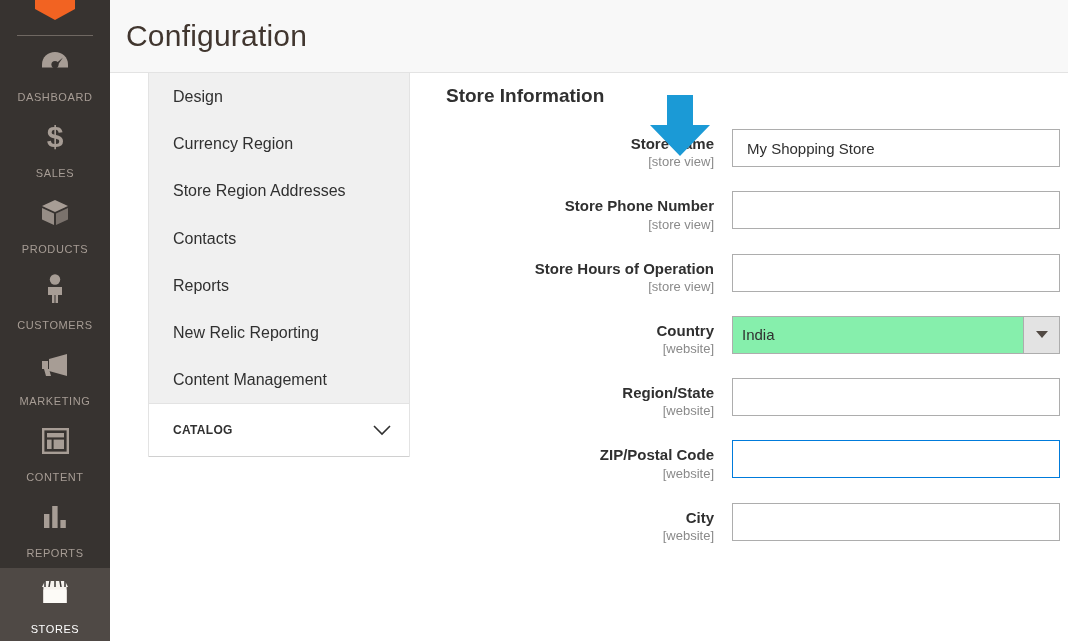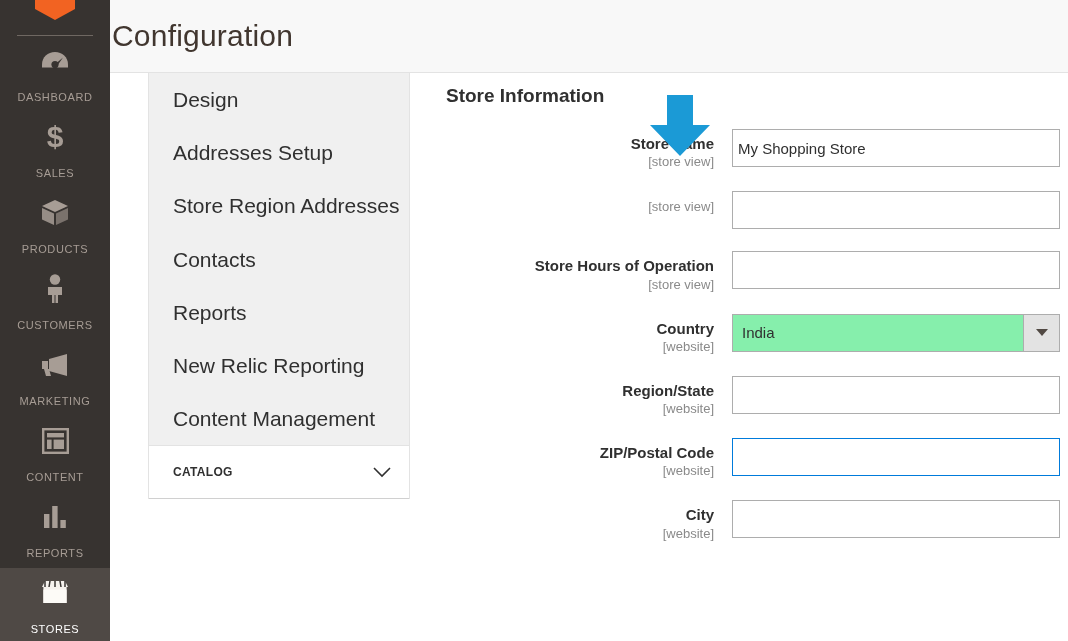--- a/index.html
+++ b/index.html
@@ -51,21 +51,21 @@
   svg.nv { display: block; }
 
   
   #right { flex: 1 1 auto; position: relative; height: 641px; background: #ffffff; }
 
   #page-header {
     height: 73px;
     background: #f8f8f8;
     border-bottom: 1px solid #e3e3e3;
     display: flex; align-items: center;
-    padding-left: 2px;
+    padding-left: 16px;
   }
   #page-title {
     font-size: 30px; font-weight: 400; color: #41362f;
     letter-spacing: .2px;
   }
 
   #below-header {
     position: absolute; top: 73px; left: 0; right: 0; bottom: 0;
     display: flex;
     background: #ffffff;
@@ -78,21 +78,21 @@
     background: #ffffff;
   }
   #config-nav {
     width: 262px;
     background: #f0f0f0;
     border-left: 1px solid #e3e3e3;
     border-right: 1px solid #e3e3e3;
   }
   .cfg-item {
     padding: 14px 0 14px 24px;
-    font-size: 21px; color: #303030;
+    font-size: 16px; color: #303030;
     cursor: pointer;
     line-height: 1.2;
   }
   .cfg-section {
     background: #ffffff;
     border-top: 1px solid #e3e3e3;
     border-bottom: 1px solid #d0d0d0;
     padding: 19px 18px 19px 24px;
     display: flex; align-items: center; justify-content: space-between;
     cursor: pointer;
@@ -141,21 +141,21 @@
     margin-top: 2px;
   }
   .field-ctrl { flex: 1 1 auto; max-width: 330px; }
 
   input.txt {
     width: 100%; height: 38px;
     border: 1px solid #adadad;
     background: #ffffff;
     font-family: "Liberation Sans", sans-serif;
     font-size: 15px; color: #303030;
-    padding: 0 5px;
+    padding: 0 14px;
     outline: none;
   }
   input.txt.focused {
     border: 1px solid #007bdb;
   }
 
   .select-wrap {
     position: relative; width: 100%; height: 38px;
     border: 1px solid #adadad; background: #86efac;
     display: flex; align-items: center;
@@ -280,21 +280,21 @@
 
     <div id="below-header">
 
       <div id="config-nav-col">
         <div id="config-nav">
           <div id="config-nav-items">
   <div class="cfg-item">
     <span>Design</span>
   </div>
   <div class="cfg-item">
-    <span>Addresses Setup</span>
+    <span>Currency Region</span>
   </div>
   <div class="cfg-item">
     <span>Store Region Addresses</span>
   </div>
   <div class="cfg-item">
     <span>Contacts</span>
   </div>
   <div class="cfg-item">
     <span>Reports</span>
   </div>
@@ -324,20 +324,21 @@
         <div id="fields">
             <div class="field-row">
       <div class="field-label">
         <span class="lab">Store Name</span>
         <span class="scope">[store view]</span>
       </div>
       <div class="field-ctrl"><input class="txt" type="text" value="My Shopping Store" placeholder="" style=""></div>
     </div>
             <div class="field-row">
       <div class="field-label">
+        <span class="lab">Store Phone Number</span>
         <span class="scope">[store view]</span>
       </div>
       <div class="field-ctrl"><input class="txt" type="text" value="" placeholder="" style=""></div>
     </div>
             <div class="field-row">
       <div class="field-label">
         <span class="lab">Store Hours of Operation</span>
         <span class="scope">[store view]</span>
       </div>
       <div class="field-ctrl"><input class="txt" type="text" value="" placeholder="" style=""></div>

